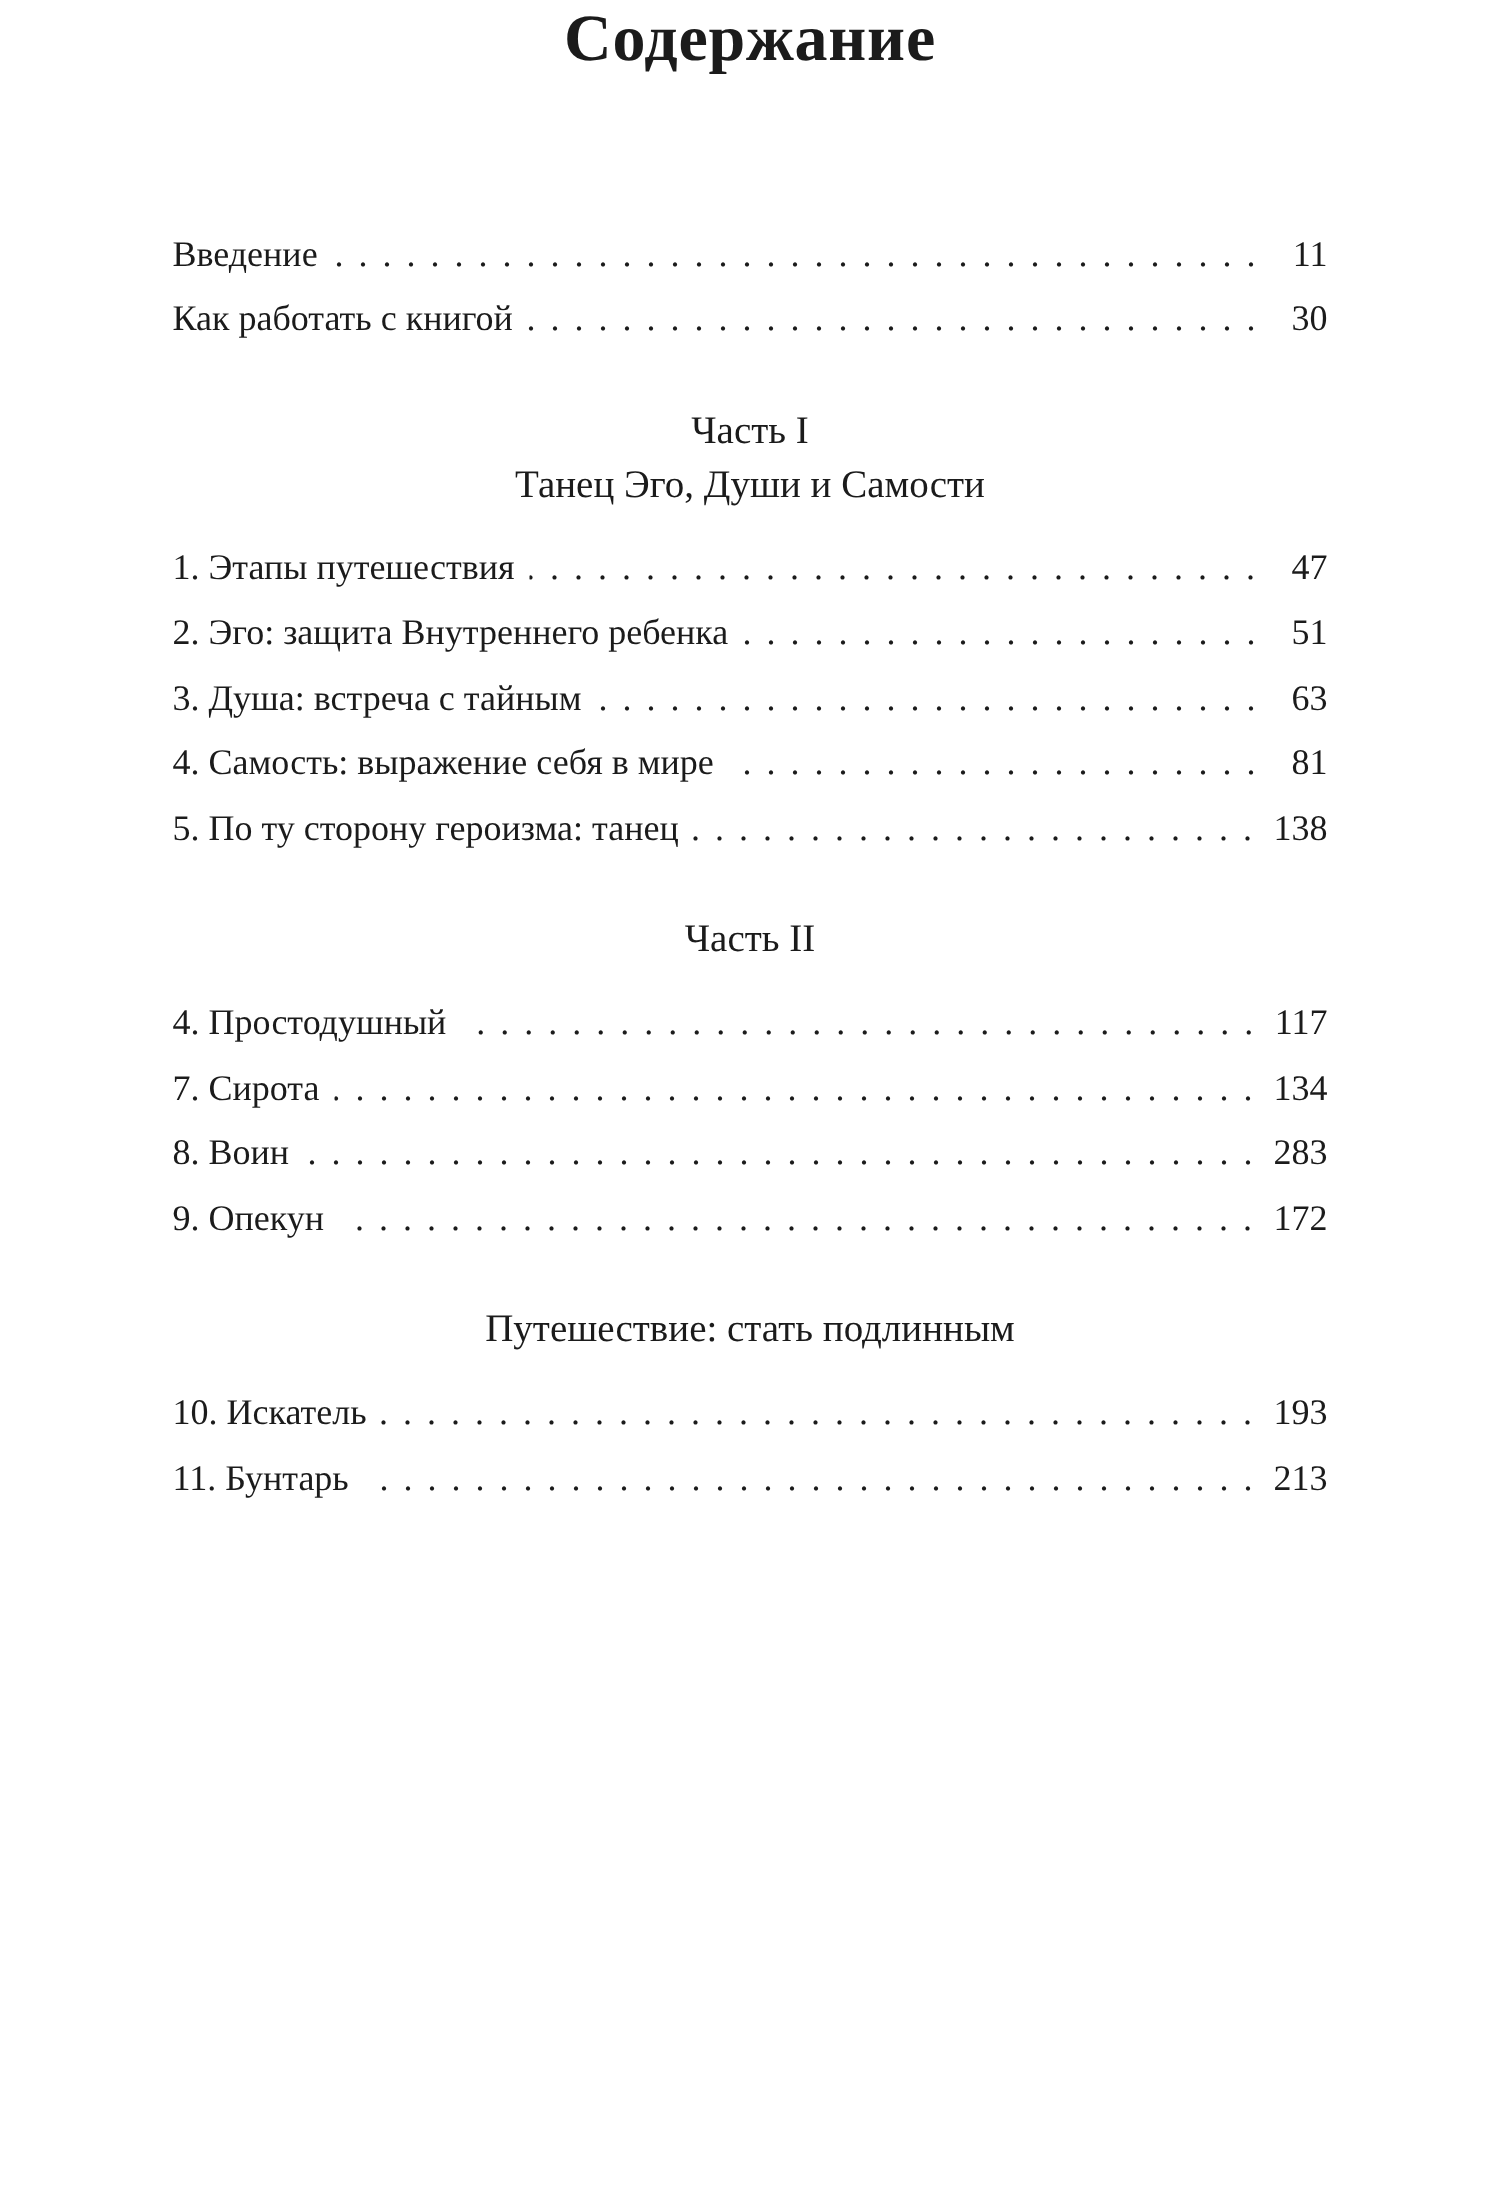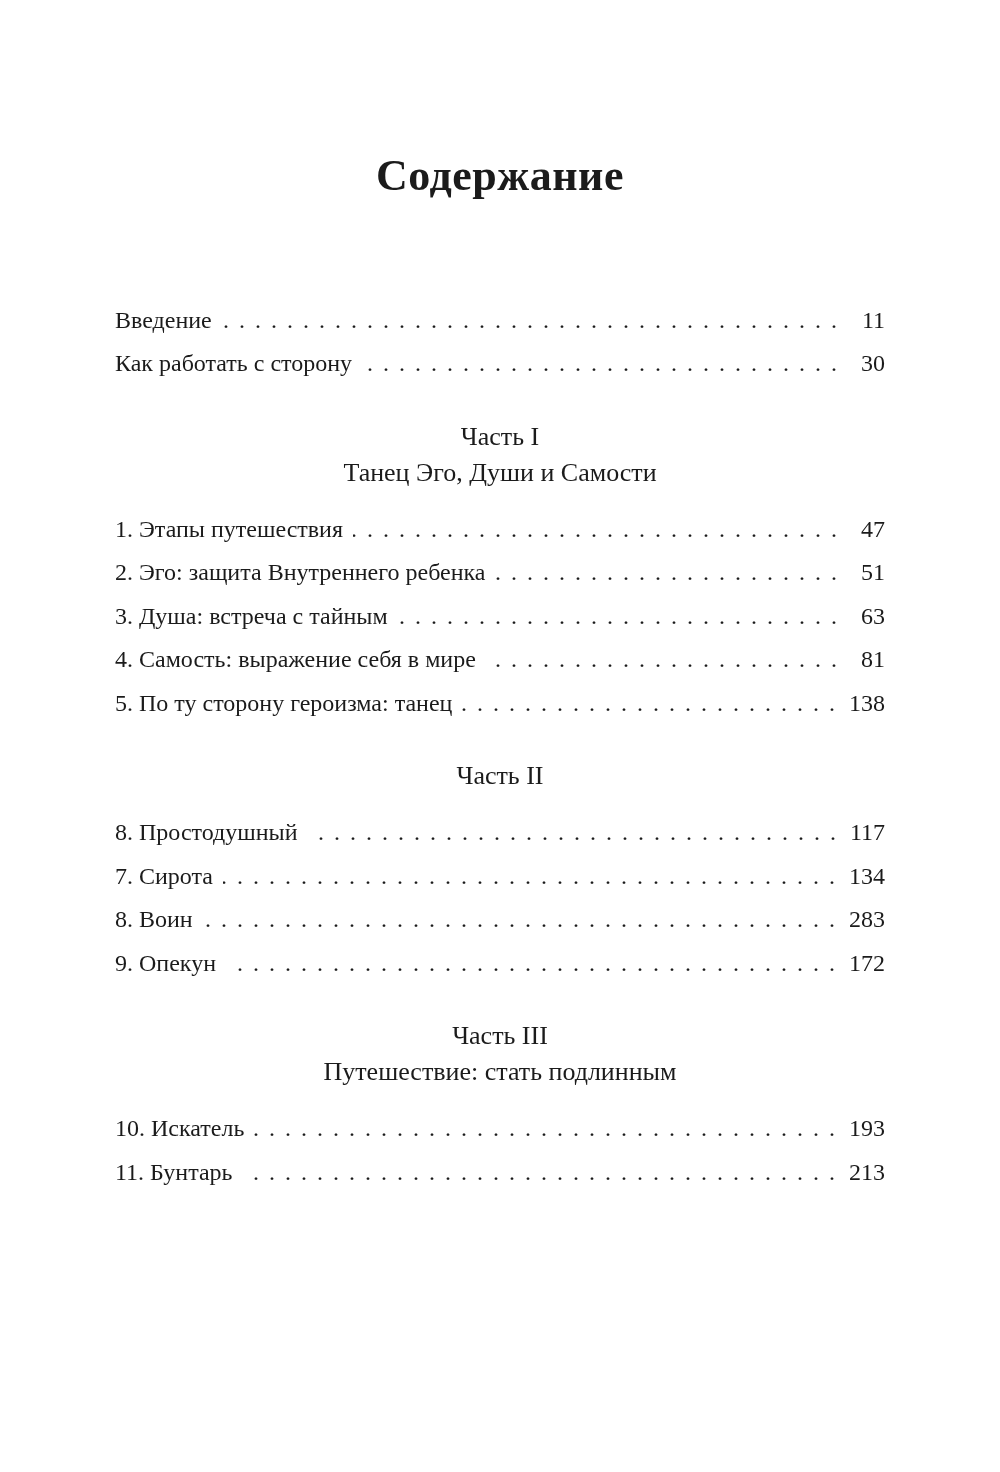--- a/index.html
+++ b/index.html
@@ -10,21 +10,20 @@
   body {
     width: 1000px;
     height: 1472px;
     font-family: "Liberation Serif", "DejaVu Serif", serif;
     color: #1b1b1b;
     overflow: hidden;
   }
   .page {
     width: 770px;
     margin: 0 auto;
-    padding-top: 150px;
   }
   .page-title {
     font-size: 44px;
     font-weight: 700;
     text-align: center;
     letter-spacing: 0.5px;
     margin: 0 0 0 0;
     line-height: 1.2;
   }
   .toc {
@@ -71,21 +70,21 @@
 <main class="page">
   <h1 class="page-title">Содержание</h1>
   <div class="toc" id="toc">
   <div class="row">
     <span class="label">Введение</span>
     <span class="dots" aria-hidden="true">....................................................................................................</span>
     <span class="pagenum">11</span>
   </div>
 
   <div class="row">
-    <span class="label">Как работать с сторону</span>
+    <span class="label">Как работать с книгой</span>
     <span class="dots" aria-hidden="true">....................................................................................................</span>
     <span class="pagenum">30</span>
   </div>
 
   <div class="part">
     <div class="part-title">Часть I</div>
     <div class="part-subtitle">Танец Эго, Души и Самости</div>
   </div>
 
   <div class="row">
@@ -116,21 +115,21 @@
     <span class="label">5. По ту сторону героизма: танец</span>
     <span class="dots" aria-hidden="true">....................................................................................................</span>
     <span class="pagenum">138</span>
   </div>
 
   <div class="part">
     <div class="part-title">Часть II</div>
   </div>
 
   <div class="row">
-    <span class="label">8. Простодушный</span>
+    <span class="label">4. Простодушный</span>
     <span class="dots" aria-hidden="true">....................................................................................................</span>
     <span class="pagenum">117</span>
   </div>
 
   <div class="row">
     <span class="label">7. Сирота</span>
     <span class="dots" aria-hidden="true">....................................................................................................</span>
     <span class="pagenum">134</span>
   </div>
 
@@ -140,21 +139,20 @@
     <span class="pagenum">283</span>
   </div>
 
   <div class="row">
     <span class="label">9. Опекун</span>
     <span class="dots" aria-hidden="true">....................................................................................................</span>
     <span class="pagenum">172</span>
   </div>
 
   <div class="part">
-    <div class="part-title">Часть III</div>
     <div class="part-subtitle">Путешествие: стать подлинным</div>
   </div>
 
   <div class="row">
     <span class="label">10. Искатель</span>
     <span class="dots" aria-hidden="true">....................................................................................................</span>
     <span class="pagenum">193</span>
   </div>
 
   <div class="row">

